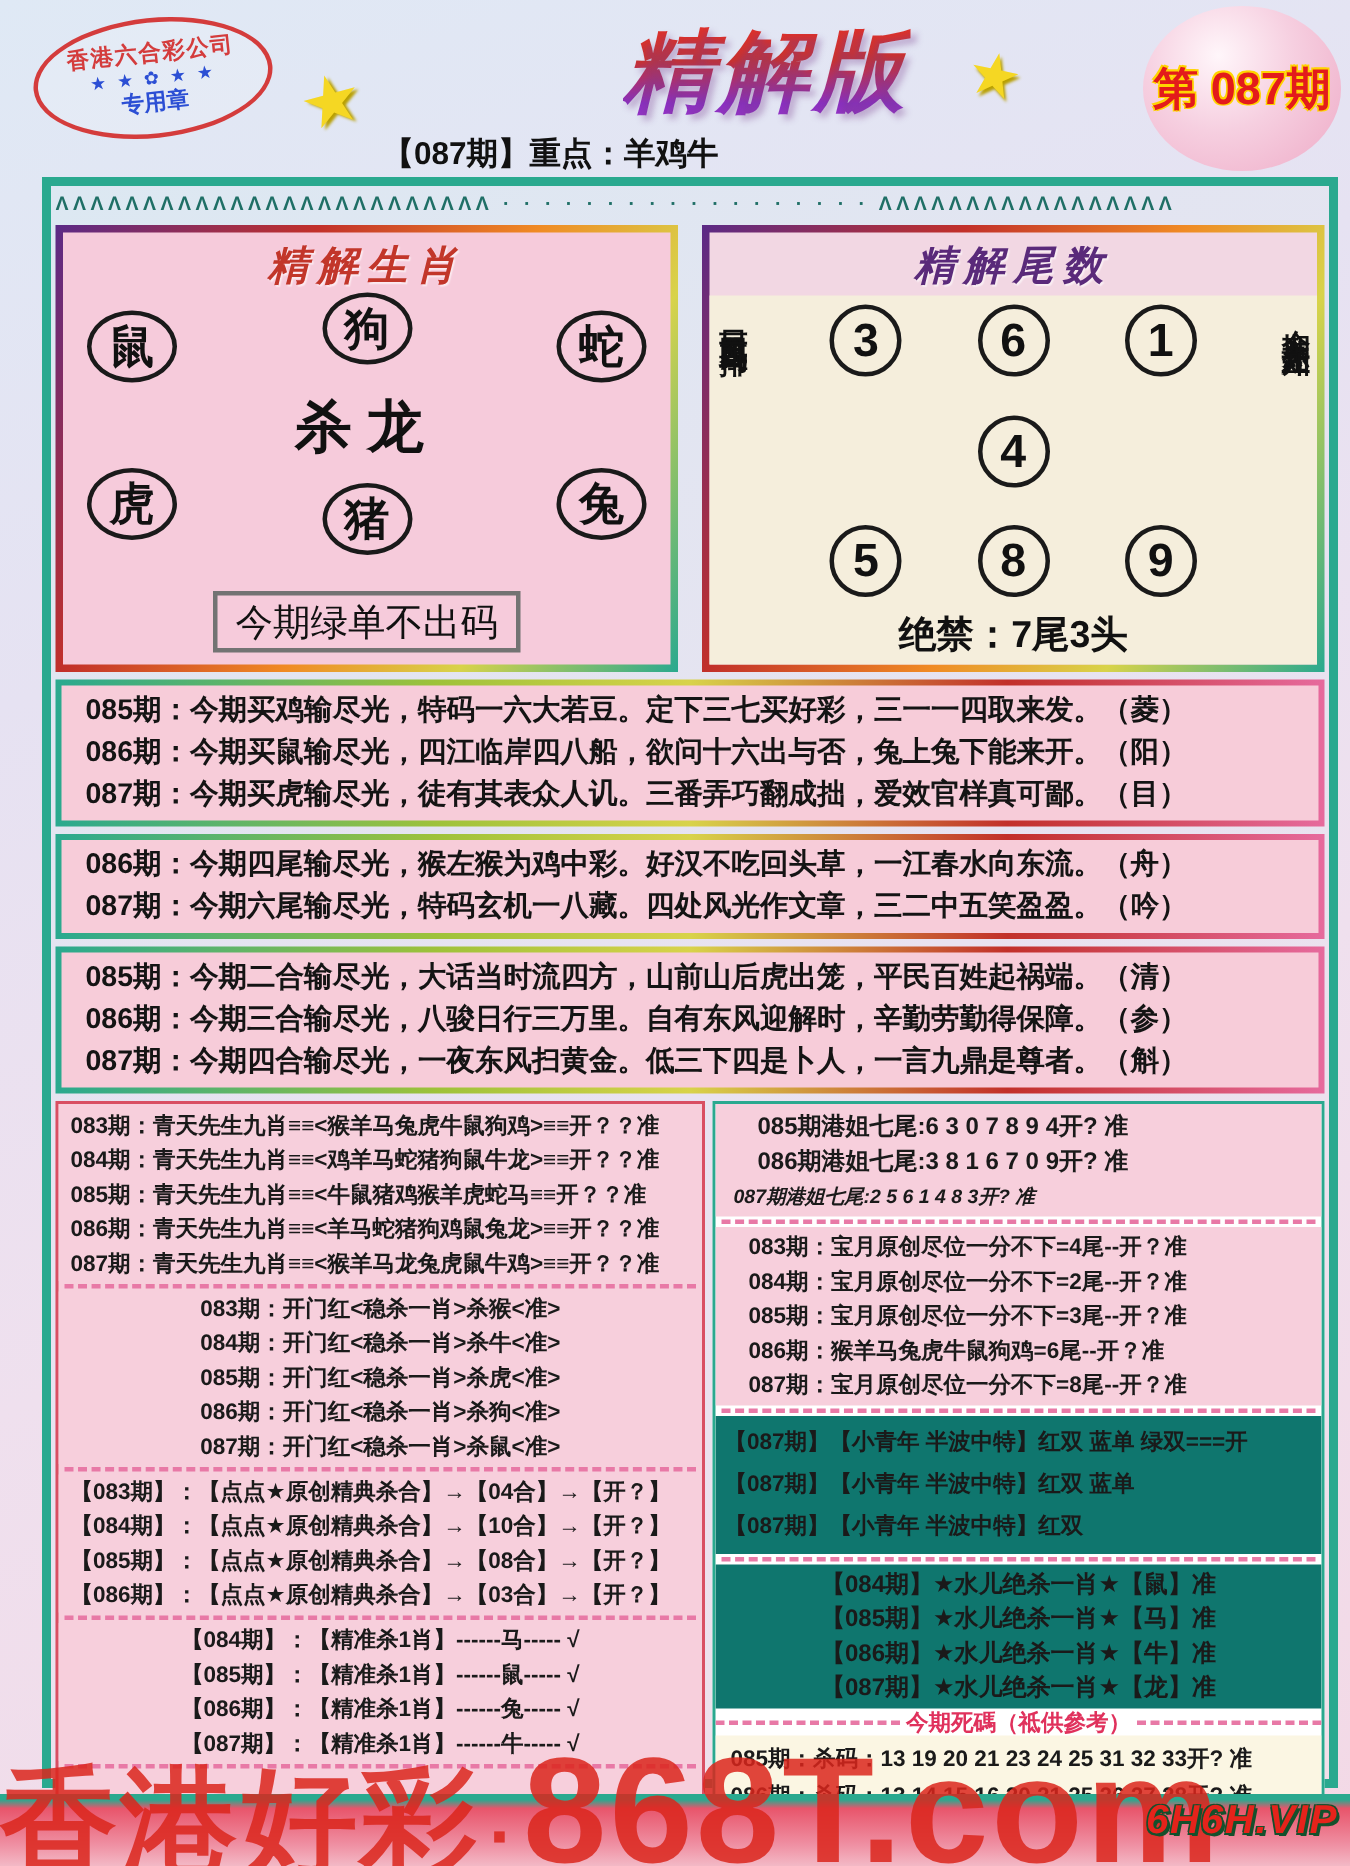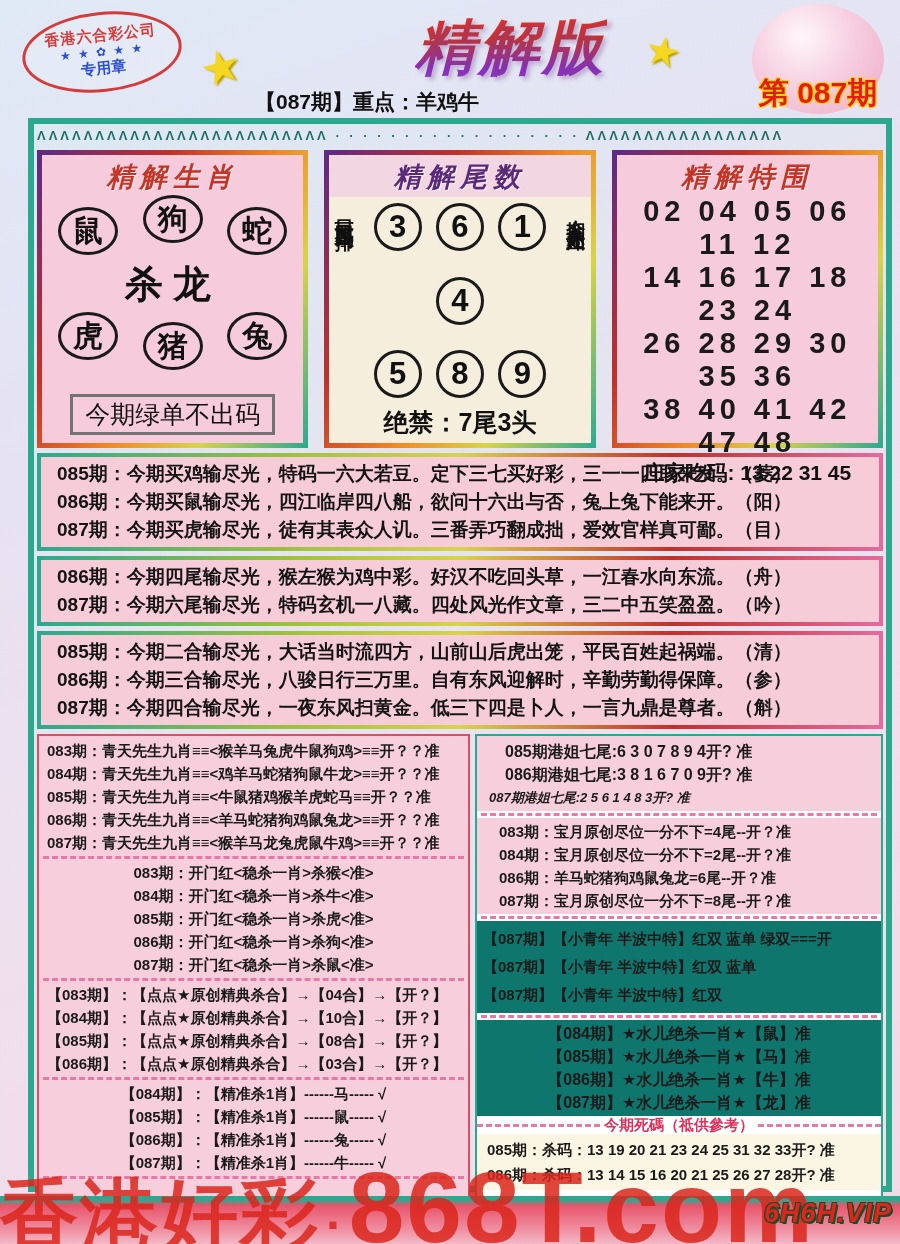--- a/index.html
+++ b/index.html
@@ -17,23 +17,23 @@
   .stamp-arc { font-size:15px; font-weight:700; letter-spacing:1px; }
   .stamp-stars { font-size:12px; color:#2c4fd4; letter-spacing:2px; }
   .stamp-bottom { font-size:15px; font-weight:700; color:#2c4fd4; }
   .hdr-star { position:absolute; font-size:46px; color:#f5d723; text-shadow:2px 2px 2px #b89f00; }
   .hdr-star.s1 { left:200px; top:40px; transform:rotate(-15deg); }
   .hdr-star.s2 { left:645px; top:28px; transform:rotate(12deg); font-size:40px; }
   .main-title { position:absolute; left:415px; top:8px; font-size:60px; font-weight:900;
                 letter-spacing:4px; background:linear-gradient(180deg,#e0312b 10%,#c9322f 40%,#8a2fc0 75%,#a33bd0 100%);
                 -webkit-background-clip:text; background-clip:text; color:transparent;
                 text-shadow:3px 3px 4px rgba(120,60,140,0.35); font-style:italic; }
-  .issue-ball { position:absolute; right:16px; top:4px; width:132px; height:110px; border-radius:50%;
+  .issue-ball { position:absolute; right:6px; top:4px; width:132px; height:110px; border-radius:50%;
                 background:radial-gradient(circle at 38% 30%, #fff6fa 0%, #f6cfe0 45%, #eeaac6 100%);
-                display:flex; align-items:flex-end; justify-content:center; }
+                display:flex; align-items:center; justify-content:center; }
   .issue-text { font-size:30px; font-weight:900; color:#e31b1b;
                 text-shadow:1px 1px 0 #ffd400, -1px -1px 0 #ffd400, 1px -1px 0 #ffd400, -1px 1px 0 #ffd400; }
   .subtitle { position:absolute; left:255px; top:88px; font-size:21px; font-weight:700; color:#111; }
 
   
   #frame { position:absolute; left:28px; top:118px; width:864px; height:1074px;
            border:6px solid #2aa98f; background:linear-gradient(150deg,#dce8f2,#e9e2f0 55%,#f2dfe9);
            padding:2px 3px; }
   .zigzag { height:20px; overflow:hidden; white-space:nowrap; font-size:13px; font-weight:700;
             color:#1f6f66; letter-spacing:3px; line-height:20px; }
@@ -166,32 +166,20 @@
                 <span class="ws-circle">8</span>
                 <span class="ws-circle">9</span>
               </div>
             </div>
             <div class="ws-vert">今期点井为止知</div>
           </div>
           <div class="ws-footer" style="background:#f5eedc;width:100%;">绝禁：7尾3头</div>
         </div>
       </div>
 
-      <div class="panel-w">
-        <div class="panel pink">
-          <div class="art-title t-red">精解特围</div>
-          <div class="tw-rows">
-            <div class="tw-row">02 04 05 06 11 12</div>
-            <div class="tw-row">14 16 17 18 23 24</div>
-            <div class="tw-row">26 28 29 30 35 36</div>
-            <div class="tw-row">38 40 41 42 47 48</div>
-          </div>
-          <div class="tw-footer">庄家吃码: 13 22 31 45</div>
-        </div>
-      </div>
     </div>
 
     <div class="verse-w">
       <div class="verse">
         <div>085期：今期买鸡输尽光，特码一六大若豆。定下三七买好彩，三一一四取来发。（菱）</div>
         <div>086期：今期买鼠输尽光，四江临岸四八船，欲问十六出与否，兔上兔下能来开。（阳）</div>
         <div>087期：今期买虎输尽光，徒有其表众人讥。三番弄巧翻成拙，爱效官样真可鄙。（目）</div>
       </div>
     </div>
     <div class="verse-w">
@@ -247,21 +235,22 @@
       <div id="col-right">
         <div class="sec-pink" style="padding:4px 0 2px;">
           <div class="ln" style="padding-left:28px;font-size:16px;">085期港姐七尾:6 3 0 7 8 9 4开? 准</div>
           <div class="ln" style="padding-left:28px;font-size:16px;">086期港姐七尾:3 8 1 6 7 0 9开? 准</div>
           <div class="ln" style="padding-left:12px;font-size:13px;font-style:italic;">087期港姐七尾:2 5 6 1 4 8 3开? 准</div>
         </div>
         <div class="sep"></div>
         <div class="sec-pink" style="padding:2px 0;">
           <div class="ln" style="padding-left:22px;">083期：宝月原创尽位一分不下=4尾--开？准</div>
           <div class="ln" style="padding-left:22px;">084期：宝月原创尽位一分不下=2尾--开？准</div>
-          <div class="ln" style="padding-left:22px;">086期：羊马蛇猪狗鸡鼠兔龙=6尾--开？准</div>
+          <div class="ln" style="padding-left:22px;">085期：宝月原创尽位一分不下=3尾--开？准</div>
+          <div class="ln" style="padding-left:22px;">086期：猴羊马兔虎牛鼠狗鸡=6尾--开？准</div>
           <div class="ln" style="padding-left:22px;">087期：宝月原创尽位一分不下=8尾--开？准</div>
         </div>
         <div class="sep"></div>
         <div class="sec-white" style="padding:4px 0;">
           <div class="ln" style="padding-left:6px;line-height:28px;">【087期】【小青年 半波中特】红双 蓝单 绿双===开</div>
           <div class="ln" style="padding-left:6px;line-height:28px;">【087期】【小青年 半波中特】红双 蓝单</div>
           <div class="ln" style="padding-left:6px;line-height:28px;">【087期】【小青年 半波中特】红双</div>
         </div>
         <div class="sep"></div>
         <div class="sec-white" style="padding:2px 0;">

